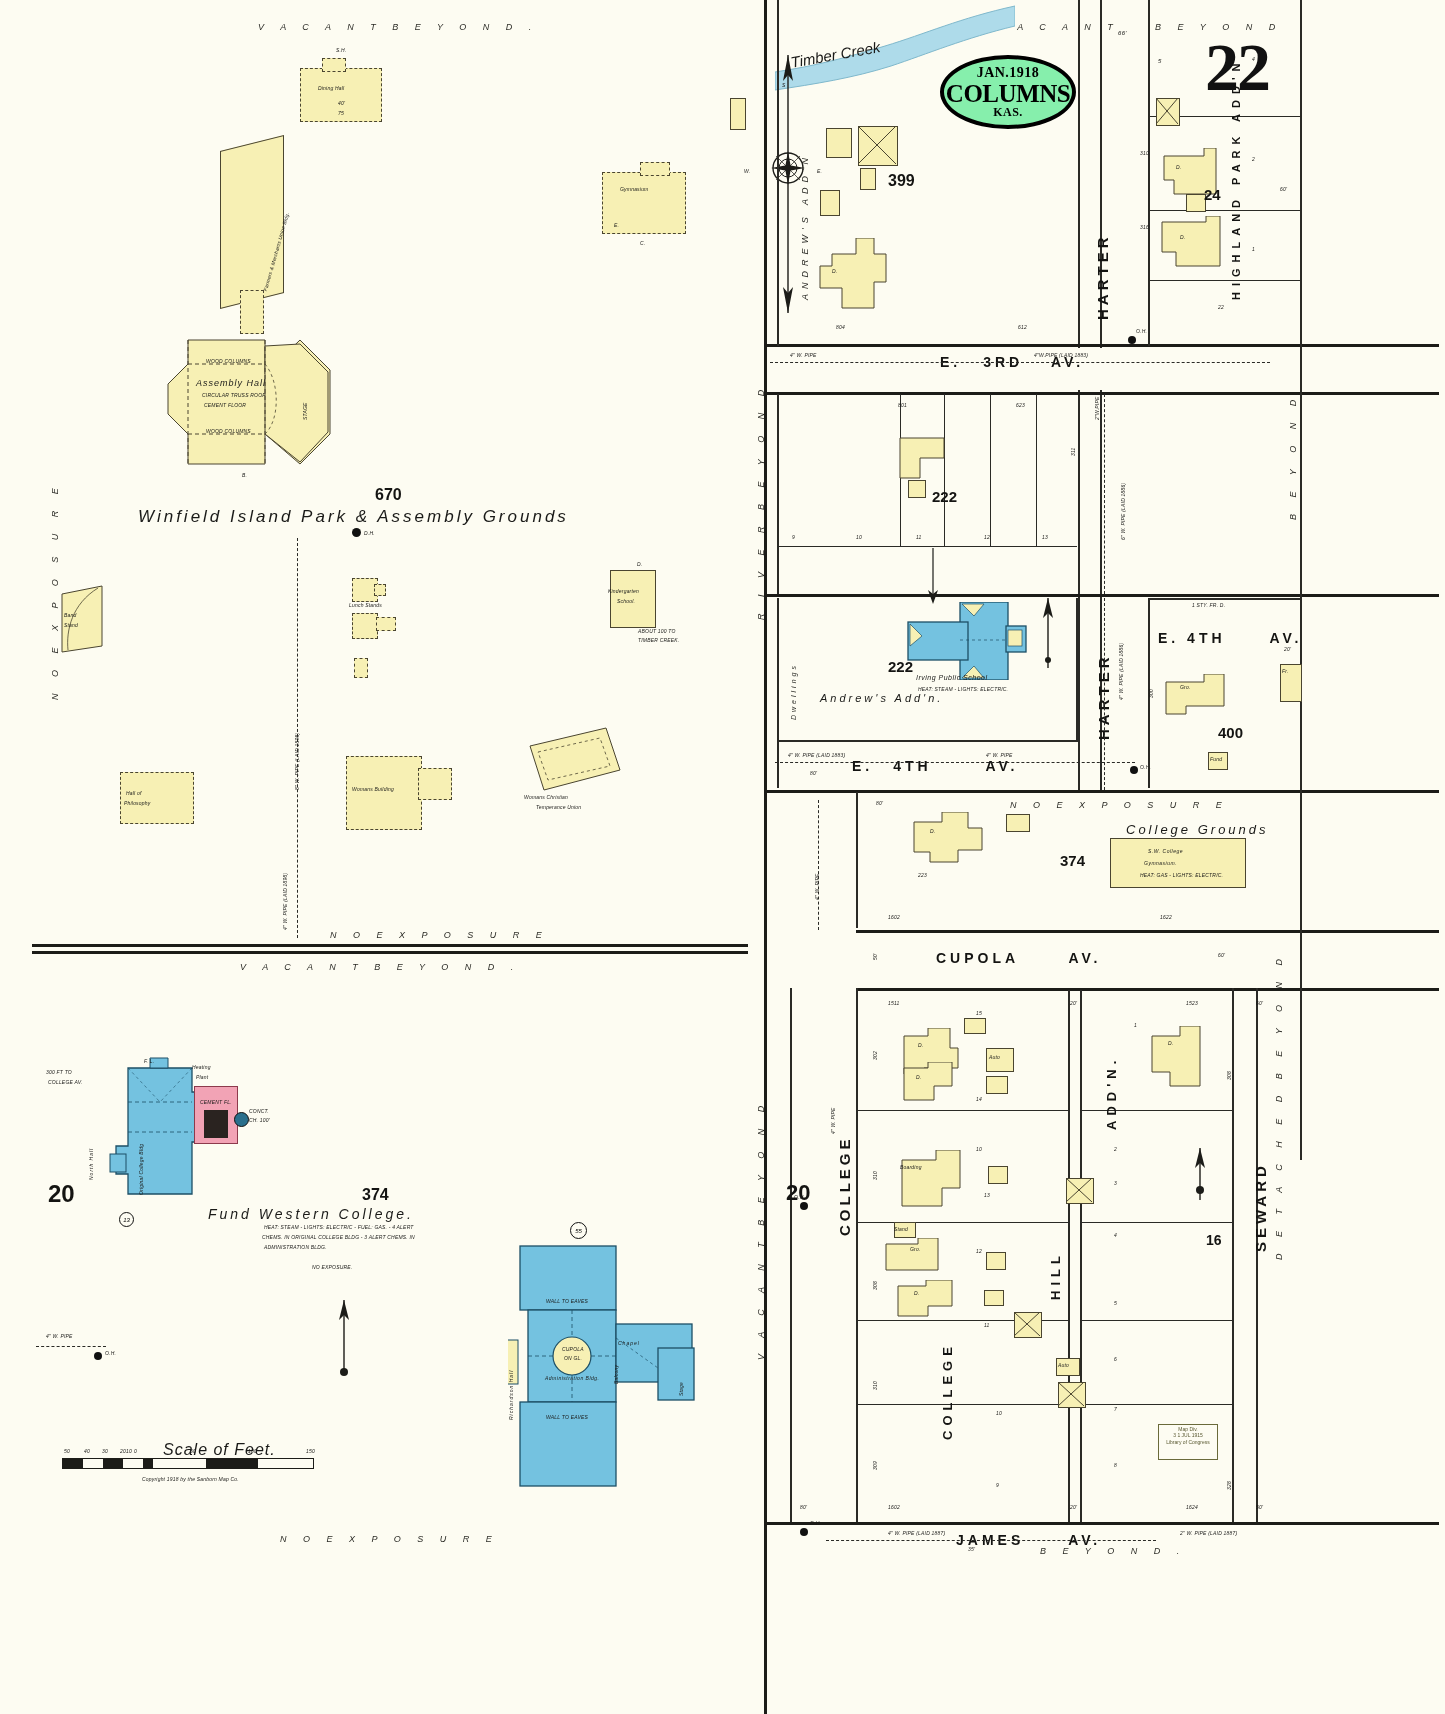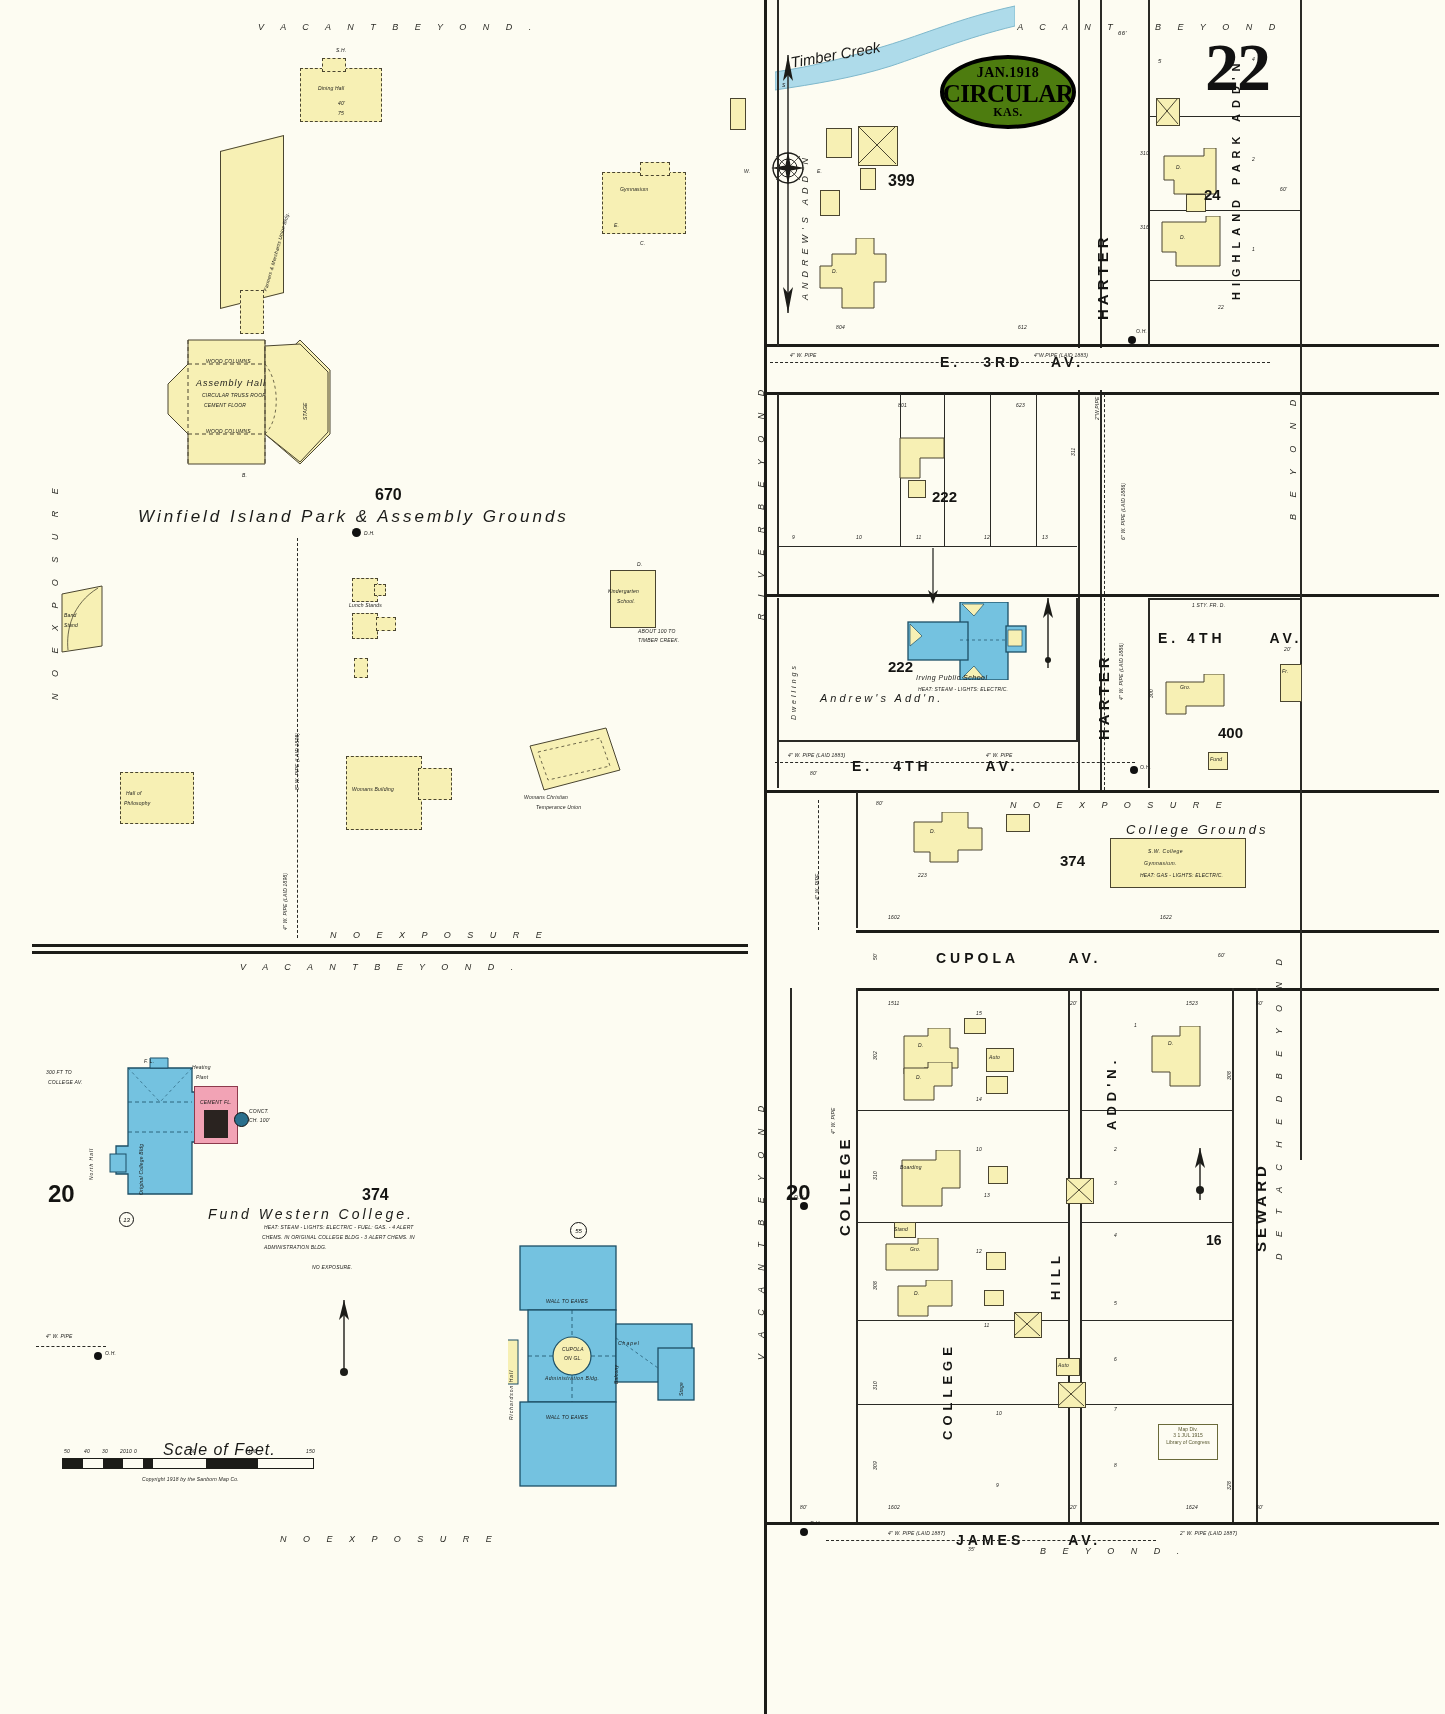--- a/index.html
+++ b/index.html
@@ -41,21 +41,21 @@
   }
   .vacant{
     font-family:"Liberation Sans", sans-serif;font-style:italic;
     letter-spacing:7px;font-size:9px;color:#2b2b26;white-space:nowrap;
   }
   .vert{transform-origin:0 0;}
 
   
   #cartouche{
     width:128px;height:66px;border:4px solid #000;border-radius:50%;
-    background:#4d7c0f;display:flex;flex-direction:column;
+    background:#86efac;display:flex;flex-direction:column;
     align-items:center;justify-content:center;line-height:1;
   }
   #cartouche .c1{font-family:"Liberation Serif",serif;font-weight:bold;font-size:14px;letter-spacing:.5px;}
   #cartouche .c2{font-family:"Liberation Serif",serif;font-weight:bold;font-size:25px;letter-spacing:-.5px;margin-top:1px;}
   #cartouche .c3{font-family:"Liberation Serif",serif;font-weight:bold;font-size:12px;letter-spacing:.5px;}
 
   
   #scalebar{width:250px;height:9px;border:1px solid #1c1c18;background:#fdfcf2;}
   #scalebar .seg{height:100%;float:left;}
   #scalebar .on{background:#1c1c18;}
@@ -95,21 +95,21 @@
       <line x1="14" y1="101" x2="38" y2="125" stroke="#1c1c18" stroke-width="0.7"></line>
       <line x1="38" y1="101" x2="14" y2="125" stroke="#1c1c18" stroke-width="0.7"></line>
     </svg>
   </div>
   <div class="abs hand xtiny" style="left:782px;top:82px;">S</div>
   <div class="abs hand xtiny" style="left:744px;top:168px;">W.</div>
   <div class="abs hand xtiny" style="left:817px;top:168px;">E.</div>
 
   <div class="abs" id="cartouche" style="left:940px;top:55px;">
     <div class="c1">JAN.1918</div>
-    <div class="c2">CIRCULAR</div>
+    <div class="c2">COLUMNS</div>
     <div class="c3">KAS.</div>
   </div>
 
   <div class="abs bf-frame-d" style="left:300px;top:68px;width:80px;height:52px;"></div>
   <div class="abs bf-frame-d" style="left:322px;top:58px;width:22px;height:12px;"></div>
   <div class="abs hand xtiny" style="left:318px;top:85px;">Dining Hall</div>
   <div class="abs hand xtiny" style="left:336px;top:47px;">S.H.</div>
   <div class="abs hand xtiny" style="left:338px;top:100px;">40'</div>
   <div class="abs hand xtiny" style="left:338px;top:110px;">75</div>
 

